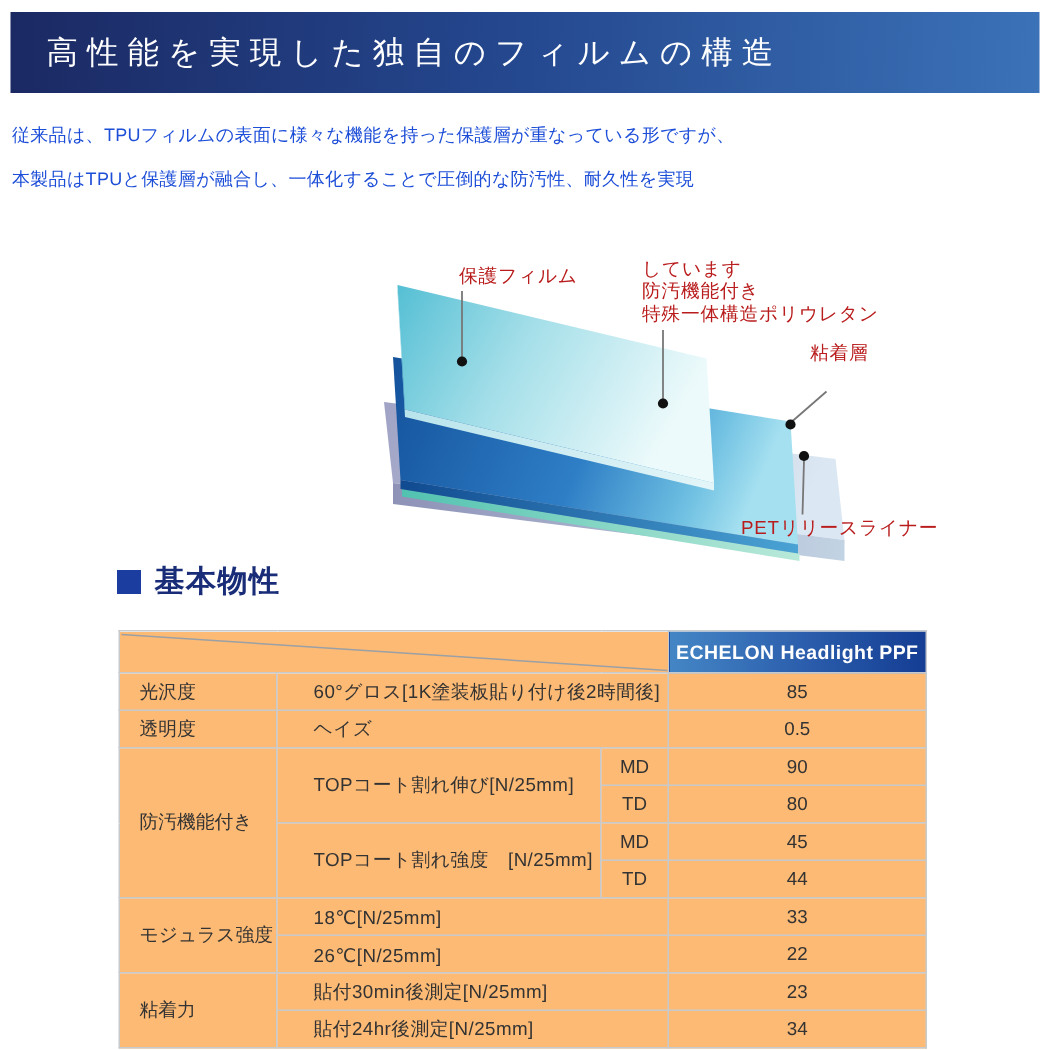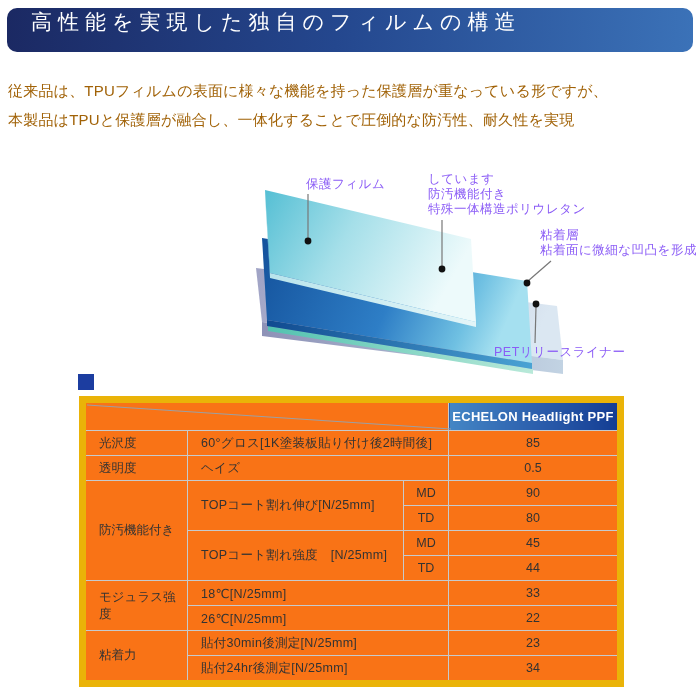--- a/index.html
+++ b/index.html
@@ -3,53 +3,53 @@
 <meta charset="utf-8">
 <style>
   html,body{margin:0;padding:0;}
   body{
     width:700px;height:700px;position:relative;background:#ffffff;
     font-family:"Liberation Sans","DejaVu Sans",sans-serif;
     -webkit-font-smoothing:antialiased;overflow:hidden;
   }
   
   .banner{
-    position:absolute;left:7px;top:8px;width:686px;height:44px;
+    position:absolute;left:7px;top:8px;width:686px;height:54px;
     background:linear-gradient(93deg,#1b2963 0%,#24478e 48%,#3b72b8 100%);
-    display:flex;align-items:flex-start;border-radius:10px;
+    display:flex;align-items:center;
   }
   .banner-title{
     color:#ffffff;font-family:"DejaVu Serif","Liberation Serif",serif;
     font-size:21px;font-weight:500;letter-spacing:6px;padding-left:24px;white-space:nowrap;
   }
   
   .intro{
     position:absolute;left:8px;top:76px;width:688px;
-    font-size:15px;line-height:29px;color:#a16207;letter-spacing:0.2px;
+    font-size:12px;line-height:29px;color:#1d4ed8;letter-spacing:0.2px;
   }
   
   .diagram-svg{position:absolute;left:240px;top:180px;width:420px;height:200px;}
   .dg-label{
-    position:absolute;font-size:12.5px;line-height:15px;color:#8b5cf6;letter-spacing:0.5px;white-space:nowrap;
+    position:absolute;font-size:12.5px;line-height:15px;color:#b91c1c;letter-spacing:0.5px;white-space:nowrap;
   }
   
   .section-head{position:absolute;left:78px;top:374px;display:flex;align-items:center;}
   .section-square{width:16px;height:16px;background:#1c3da0;display:inline-block;}
   .section-title{font-size:20px;font-weight:bold;color:#182c78;margin-left:9px;letter-spacing:1px;}
   
   .spec-table{
-    position:absolute;left:79px;top:396px;width:538px;
+    position:absolute;left:79px;top:420px;width:538px;
     border-collapse:collapse;table-layout:fixed;
-    border:7px solid #eab308;
+    border:1px solid #eab308;
     font-size:12.5px;color:#333;
   }
-  .spec-table td{border:1px solid #c6cacd;height:24px;padding:0;vertical-align:middle;background:#f97316;}
+  .spec-table td{border:1px solid #c6cacd;height:24px;padding:0;vertical-align:middle;background:#fdba74;}
   .spec-table tr.gb td{border-top:1px solid #8f959a;}
   .spec-table td.c1{padding-left:13px;}
-  .spec-table td.c2{padding-left:13px;letter-spacing:0.3px;}
+  .spec-table td.c2{padding-left:24px;letter-spacing:0.3px;}
   .spec-table td.dir{text-align:center;}
   .spec-table td.val{text-align:center;}
   .spec-table td.diag-cell{position:relative;height:27px;}
   .spec-table td.head-product{
     background:linear-gradient(90deg,#4486c5 0%,#2a5cab 55%,#143d93 100%);
     color:#ffffff;font-weight:bold;font-size:13px;text-align:center;height:27px;letter-spacing:0.3px;
   }
   .diag-line{position:absolute;left:0;top:0;}
 </style>
 </head>
@@ -132,26 +132,26 @@
 </svg>
 
 <div class="dg-label" style="left:306px;top:177px;">保護フィルム</div>
 <div class="dg-label" style="left:428px;top:172px;">
   <div>しています</div>
   <div>防汚機能付き</div>
   <div>特殊一体構造ポリウレタン</div>
 </div>
 <div class="dg-label" style="left:540px;top:228px;">
   <div>粘着層</div>
-  <div>粘着面に微細な凹凸を形成</div>
 </div>
 <div class="dg-label" style="left:494px;top:345px;">PETリリースライナー</div>
 
 <div class="section-head">
   <span class="section-square"></span>
+  <span class="section-title">基本物性</span>
 </div>
 
 <table class="spec-table">
   <colgroup>
       <col style="width:105px">
       <col style="width:216px">
       <col style="width:45px">
       <col style="width:172px">
     </colgroup>
   <tbody>

